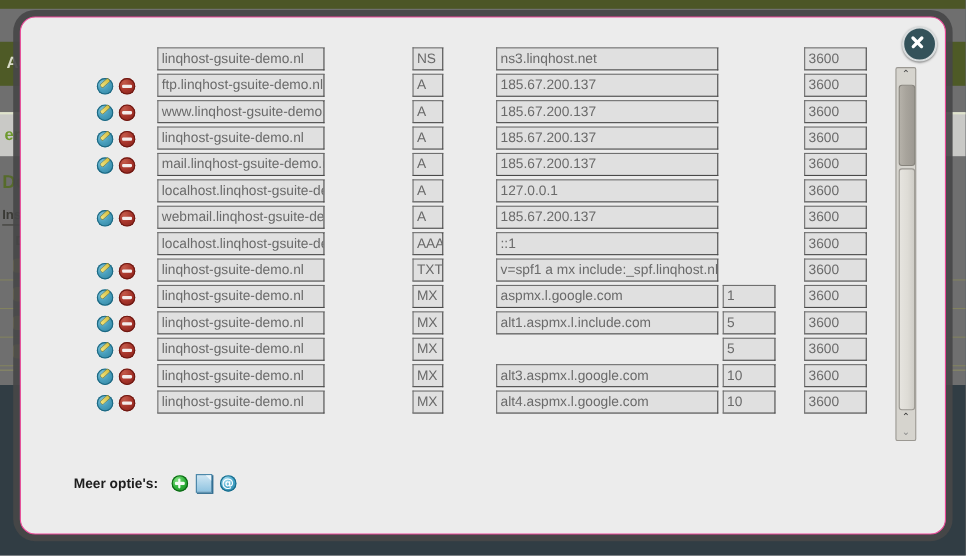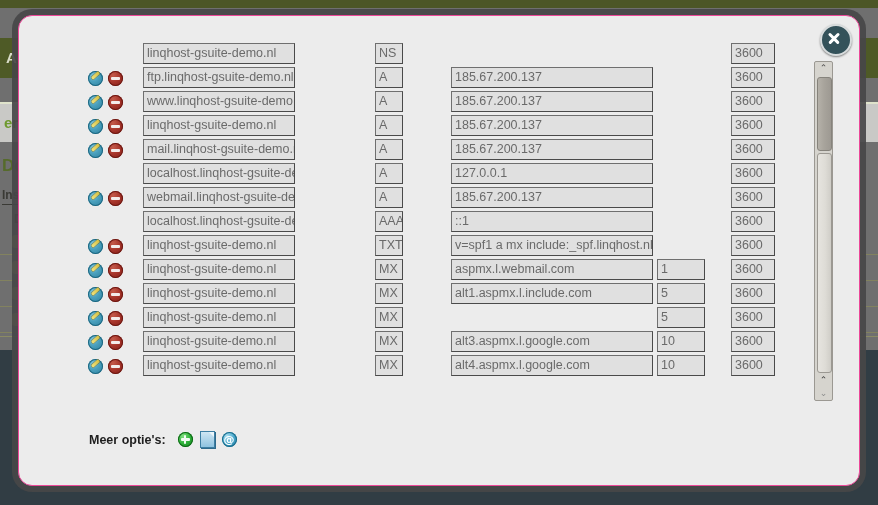--- a/index.html
+++ b/index.html
@@ -154,21 +154,21 @@
     font-size: 12.5px;
     padding: 0 0 0 3px;
     white-space: nowrap;
     overflow: hidden;
     cursor: text;
   }
   .f-name { left: 124px;  width: 152px; }
   .f-type { left: 356px;  width: 28px;  }
   .f-val  { left: 432px;  width: 202px; }
   .f-prio { left: 638px;  width: 48px;  }
-  .f-ttl  { left: 712px;  width: 44px;  }
+  .f-ttl  { left: 712px;  width: 57px;  }
 
   
   .rec-row.txt .f-val { width: 202px; }
 
   
   #sbar {
     position: absolute;
     left: 795px; top: 45px;
     width: 19px; height: 340px;
     background: #d6d4ce;
@@ -197,21 +197,21 @@
   #sb-track-lower {
     position: absolute; left: 2px; top: 91px;
     width: 13px; height: 218px;
     background: linear-gradient(90deg,#e6e4df 0%, #dedcd6 55%, #cfcdc7 100%);
     border: 1px solid #9b9892;
     border-radius: 3px;
   }
 
   
   #more {
-    position: absolute; left: 70px; top: 415px;
+    position: absolute; left: 48px; top: 415px;
     display: flex; align-items: center; gap: 7px;
   }
   #more-label {
     font-size: 12.5px; font-weight: bold; color: #1e1e1e;
     margin-right: 5px;
   }
   .mini {
     width: 15px; height: 15px; border-radius: 50%;
     position: relative; cursor: pointer; flex: 0 0 auto;
   }
@@ -275,20 +275,21 @@
 </div>
 
 <div id="modal">
 
   <div id="close-btn"></div>
 
   <div id="records">
       <div class="rec-row">
         <div class="fld f-name">linqhost-gsuite-demo.nl</div>
         <div class="fld f-type">NS</div>
+        <div class="fld f-val">ns3.linqhost.net</div>
         <div class="fld f-ttl">3600</div>
       </div>
       <div class="rec-row">
         <span class="act act-edit"></span>
         <span class="act act-del"></span>
         <div class="fld f-name">ftp.linqhost-gsuite-demo.nl</div>
         <div class="fld f-type">A</div>
         <div class="fld f-val">185.67.200.137</div>
         <div class="fld f-ttl">3600</div>
       </div>
@@ -342,21 +343,21 @@
         <div class="fld f-name">linqhost-gsuite-demo.nl</div>
         <div class="fld f-type">TXT</div>
         <div class="fld f-val">v=spf1 a mx include:_spf.linqhost.nl ~all</div>
         <div class="fld f-ttl">3600</div>
       </div>
       <div class="rec-row">
         <span class="act act-edit"></span>
         <span class="act act-del"></span>
         <div class="fld f-name">linqhost-gsuite-demo.nl</div>
         <div class="fld f-type">MX</div>
-        <div class="fld f-val">aspmx.l.webmail.com</div>
+        <div class="fld f-val">aspmx.l.google.com</div>
         <div class="fld f-prio">1</div>
         <div class="fld f-ttl">3600</div>
       </div>
       <div class="rec-row">
         <span class="act act-edit"></span>
         <span class="act act-del"></span>
         <div class="fld f-name">linqhost-gsuite-demo.nl</div>
         <div class="fld f-type">MX</div>
         <div class="fld f-val">alt1.aspmx.l.include.com</div>
         <div class="fld f-prio">5</div>

